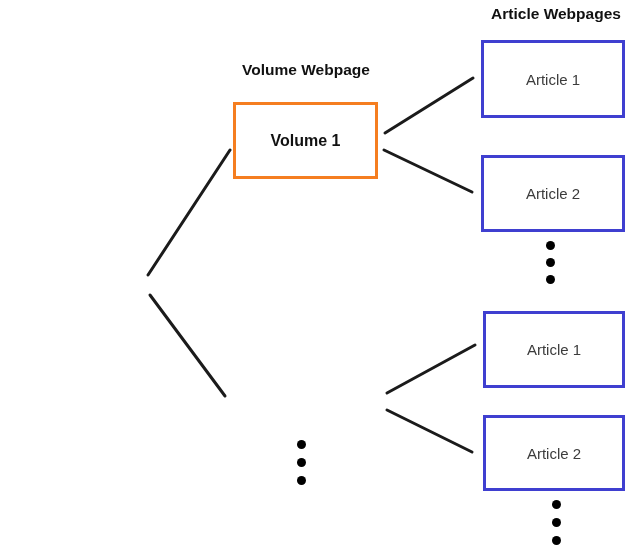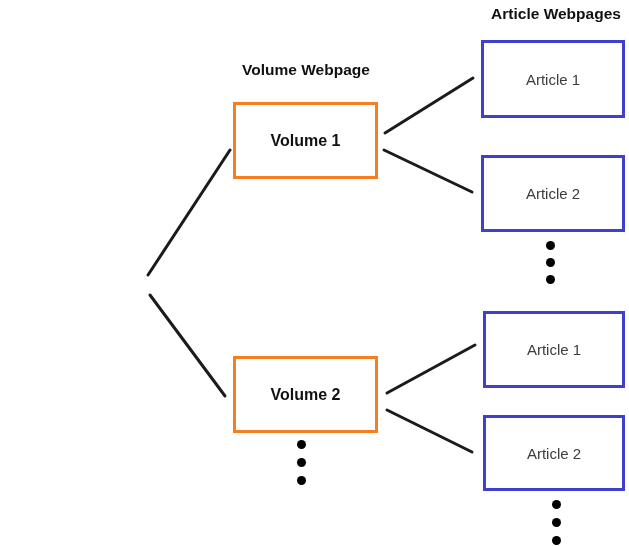--- a/index.html
+++ b/index.html
@@ -102,23 +102,20 @@
   </svg>
 
   <div class="col-header header-volume">Volume Webpage</div>
   <div class="col-header header-article">Article Webpages</div>
 
 
   <div class="node node-volume node-volume1">
     <span>Volume 1</span>
   </div>
 
-  <div class="node node-volume node-volume2">
-    <span>Volume 2</span>
-  </div>
 
   <div class="node node-article node-article1-top">
     <span>Article 1</span>
   </div>
 
   <div class="node node-article node-article2-top">
     <span>Article 2</span>
   </div>
 
   <div class="node node-article node-article1-bottom">

